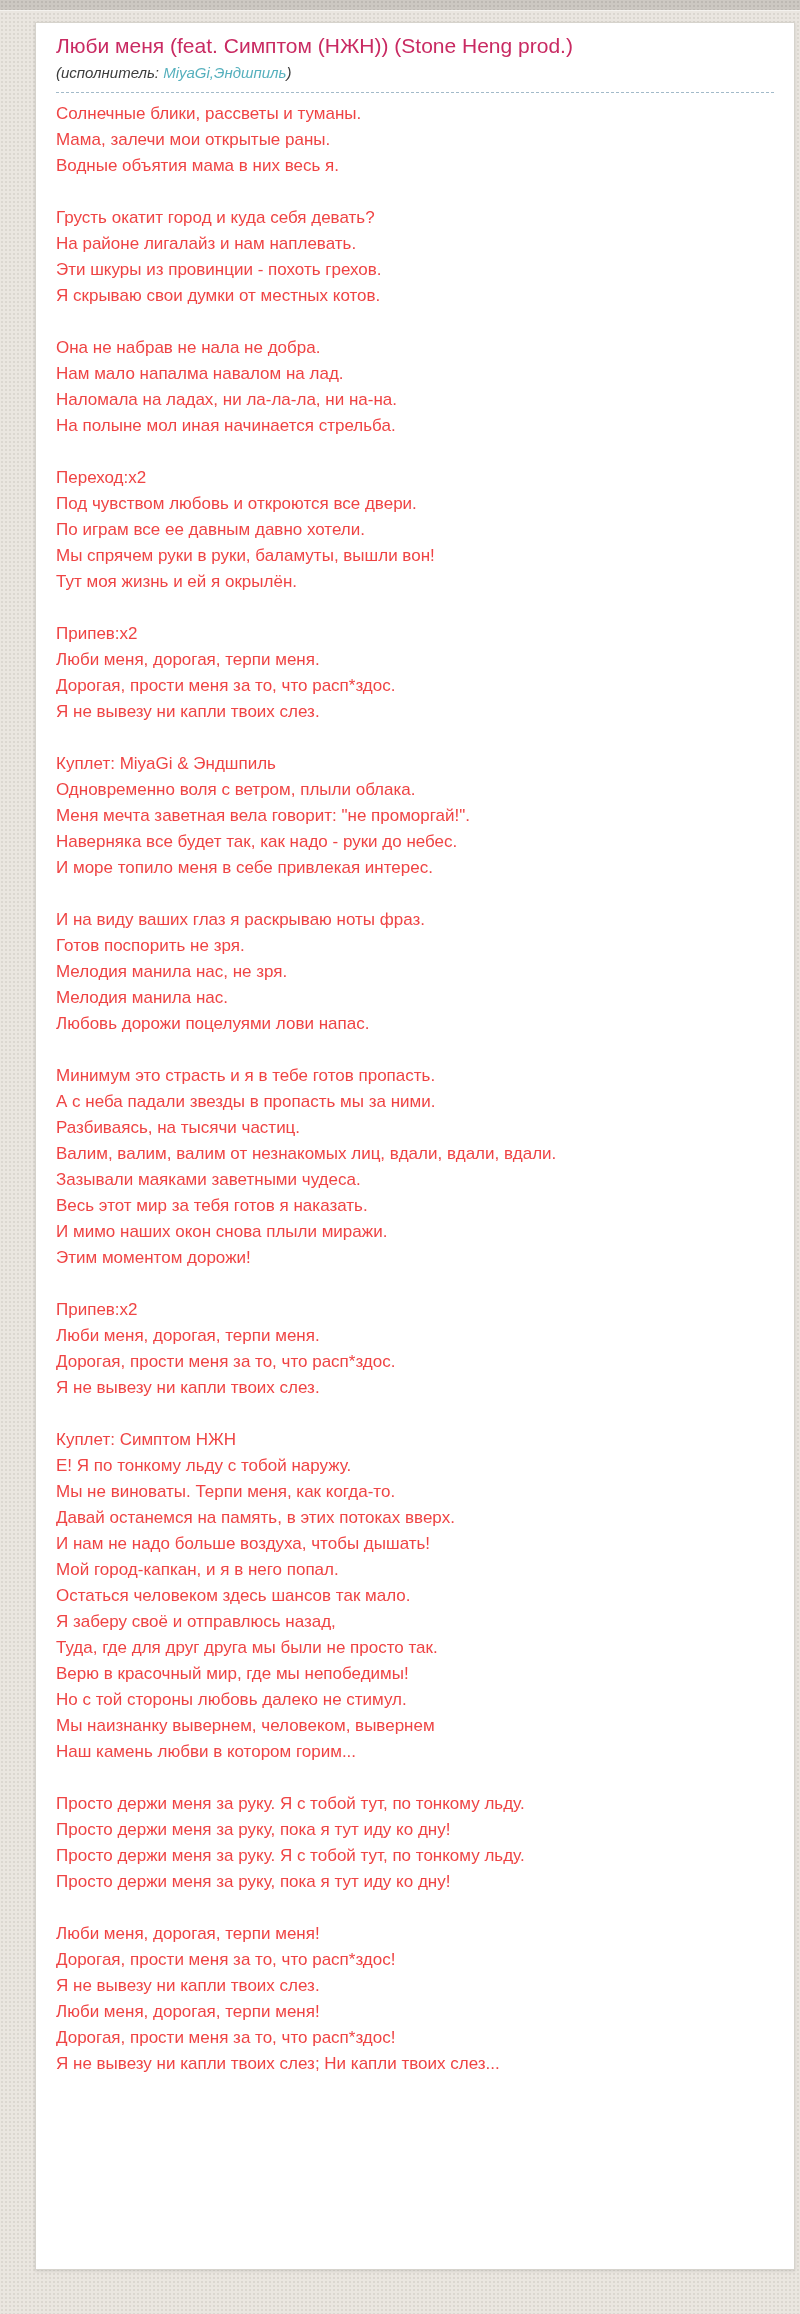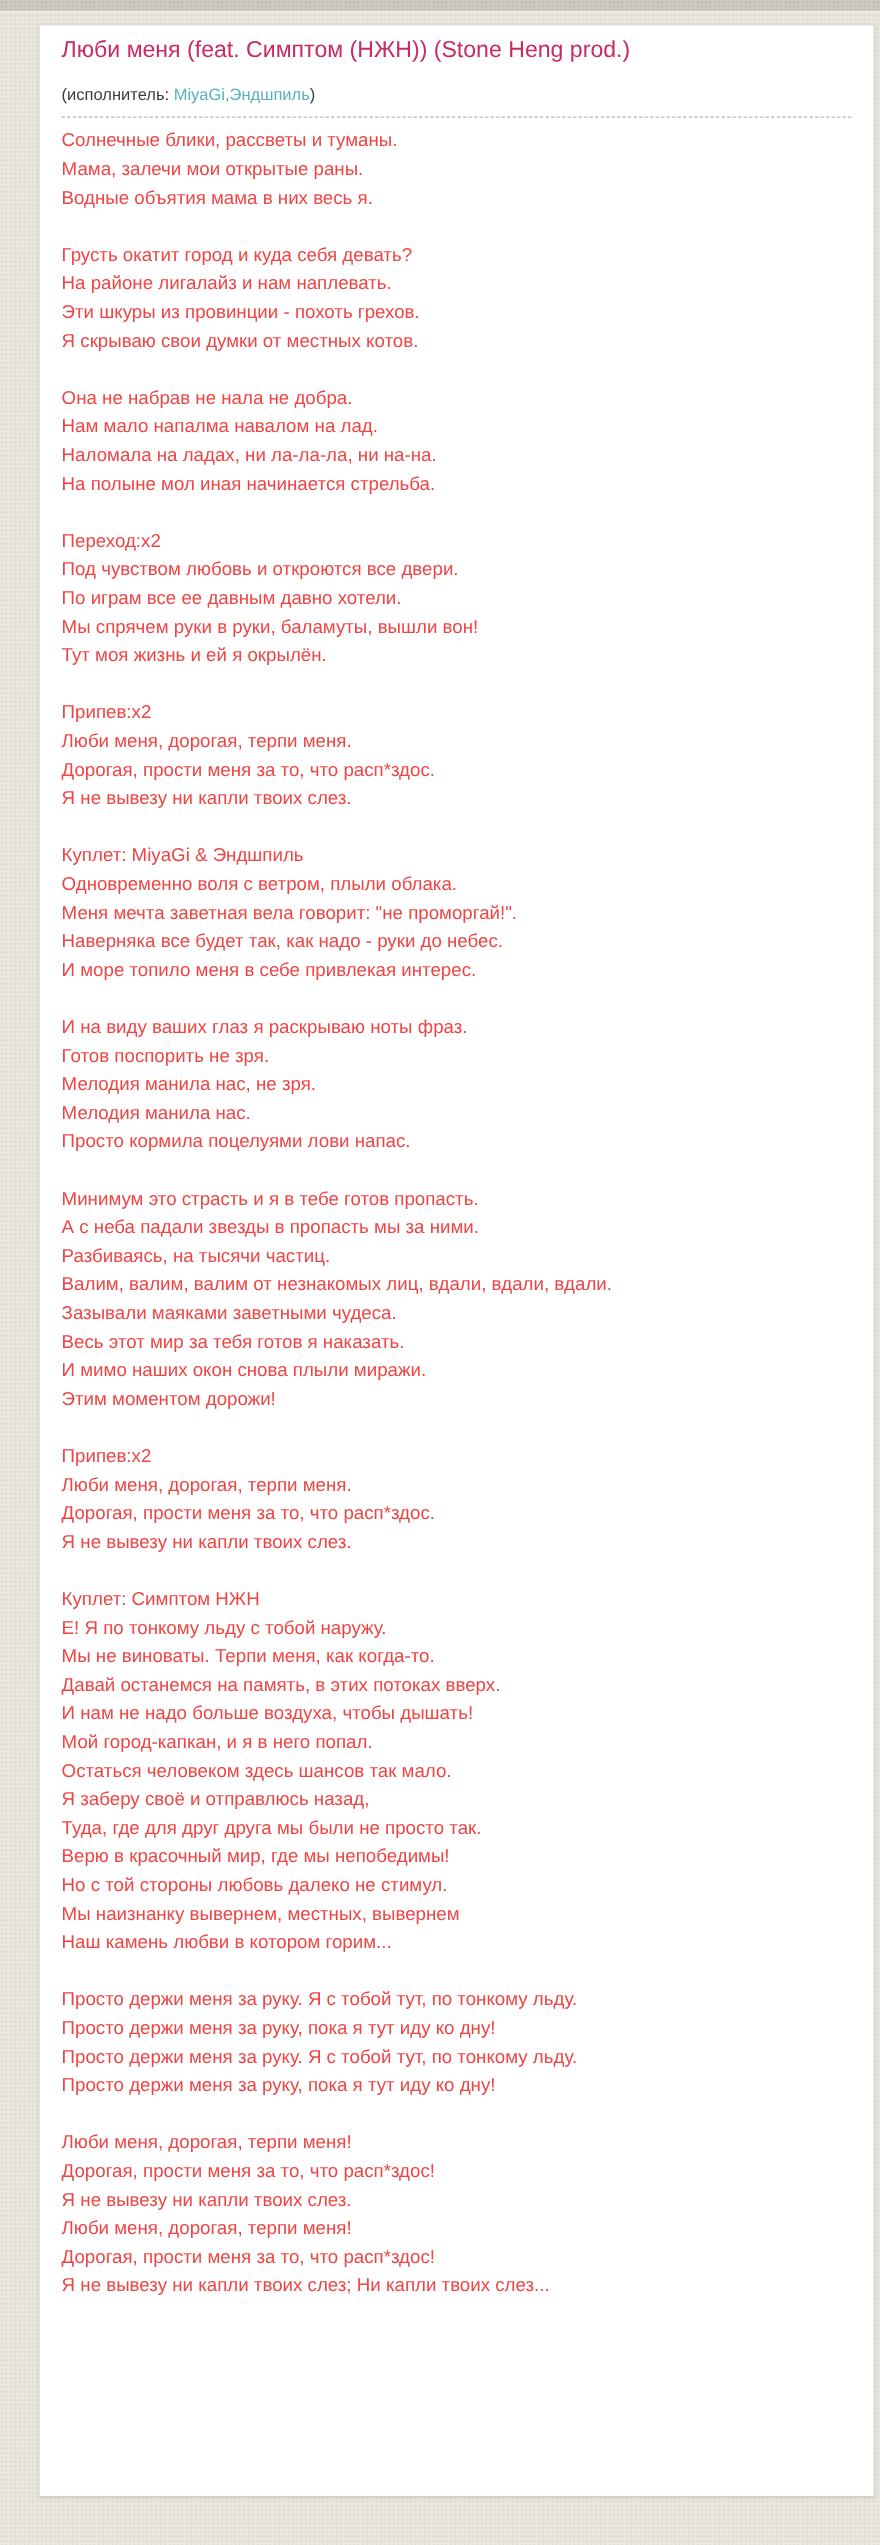--- a/index.html
+++ b/index.html
@@ -39,26 +39,27 @@
     padding: 8px 20px 24px 20px;
   }
   .song-title {
     margin: 0;
     font-size: 21px;
     font-weight: 400;
     line-height: 30px;
     color: #c92a62;
   }
   .artist-line {
-    margin-top: 16px;
+    margin-top: 2px;
     font-size: 15px;
     line-height: 20px;
     color: #3c3c3c;
     padding-bottom: 9px;
     border-bottom: 1px dashed #a2bac9;
+    font-style: italic;
   }
   .artist-link {
     color: #56b0bd;
     text-decoration: none;
     cursor: pointer;
   }
   .lyrics {
     margin-top: 8px;
     font-size: 17px;
     line-height: 26px;
@@ -122,21 +123,21 @@
         <div class="line">Одновременно воля с ветром, плыли облака.</div>
         <div class="line">Меня мечта заветная вела говорит: "не проморгай!".</div>
         <div class="line">Наверняка все будет так, как надо - руки до небес.</div>
         <div class="line">И море топило меня в себе привлекая интерес.</div>
       </div>
       <div class="stanza">
         <div class="line">И на виду ваших глаз я раскрываю ноты фраз.</div>
         <div class="line">Готов поспорить не зря.</div>
         <div class="line">Мелодия манила нас, не зря.</div>
         <div class="line">Мелодия манила нас.</div>
-        <div class="line">Просто кормила поцелуями лови напас.</div>
+        <div class="line">Любовь дорожи поцелуями лови напас.</div>
       </div>
       <div class="stanza">
         <div class="line">Минимум это страсть и я в тебе готов пропасть.</div>
         <div class="line">А с неба падали звезды в пропасть мы за ними.</div>
         <div class="line">Разбиваясь, на тысячи частиц.</div>
         <div class="line">Валим, валим, валим от незнакомых лиц, вдали, вдали, вдали.</div>
         <div class="line">Зазывали маяками заветными чудеса.</div>
         <div class="line">Весь этот мир за тебя готов я наказать.</div>
         <div class="line">И мимо наших окон снова плыли миражи.</div>
         <div class="line">Этим моментом дорожи!</div>
@@ -152,21 +153,21 @@
         <div class="line">Е! Я по тонкому льду с тобой наружу.</div>
         <div class="line">Мы не виноваты. Терпи меня, как когда-то.</div>
         <div class="line">Давай останемся на память, в этих потоках вверх.</div>
         <div class="line">И нам не надо больше воздуха, чтобы дышать!</div>
         <div class="line">Мой город-капкан, и я в него попал.</div>
         <div class="line">Остаться человеком здесь шансов так мало.</div>
         <div class="line">Я заберу своё и отправлюсь назад,</div>
         <div class="line">Туда, где для друг друга мы были не просто так.</div>
         <div class="line">Верю в красочный мир, где мы непобедимы!</div>
         <div class="line">Но с той стороны любовь далеко не стимул.</div>
-        <div class="line">Мы наизнанку вывернем, местных, вывернем</div>
+        <div class="line">Мы наизнанку вывернем, человеком, вывернем</div>
         <div class="line">Наш камень любви в котором горим...</div>
       </div>
       <div class="stanza">
         <div class="line">Просто держи меня за руку. Я с тобой тут, по тонкому льду.</div>
         <div class="line">Просто держи меня за руку, пока я тут иду ко дну!</div>
         <div class="line">Просто держи меня за руку. Я с тобой тут, по тонкому льду.</div>
         <div class="line">Просто держи меня за руку, пока я тут иду ко дну!</div>
       </div>
       <div class="stanza">
         <div class="line">Люби меня, дорогая, терпи меня!</div>

